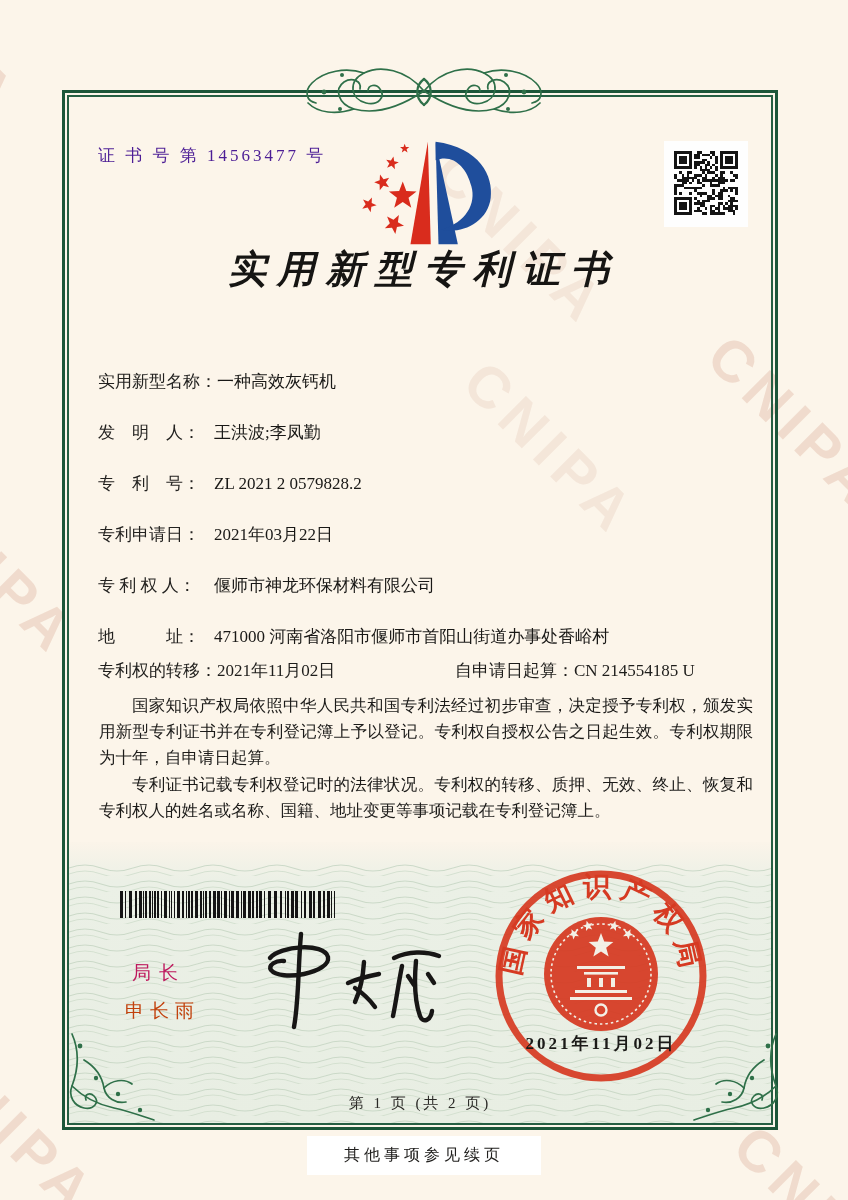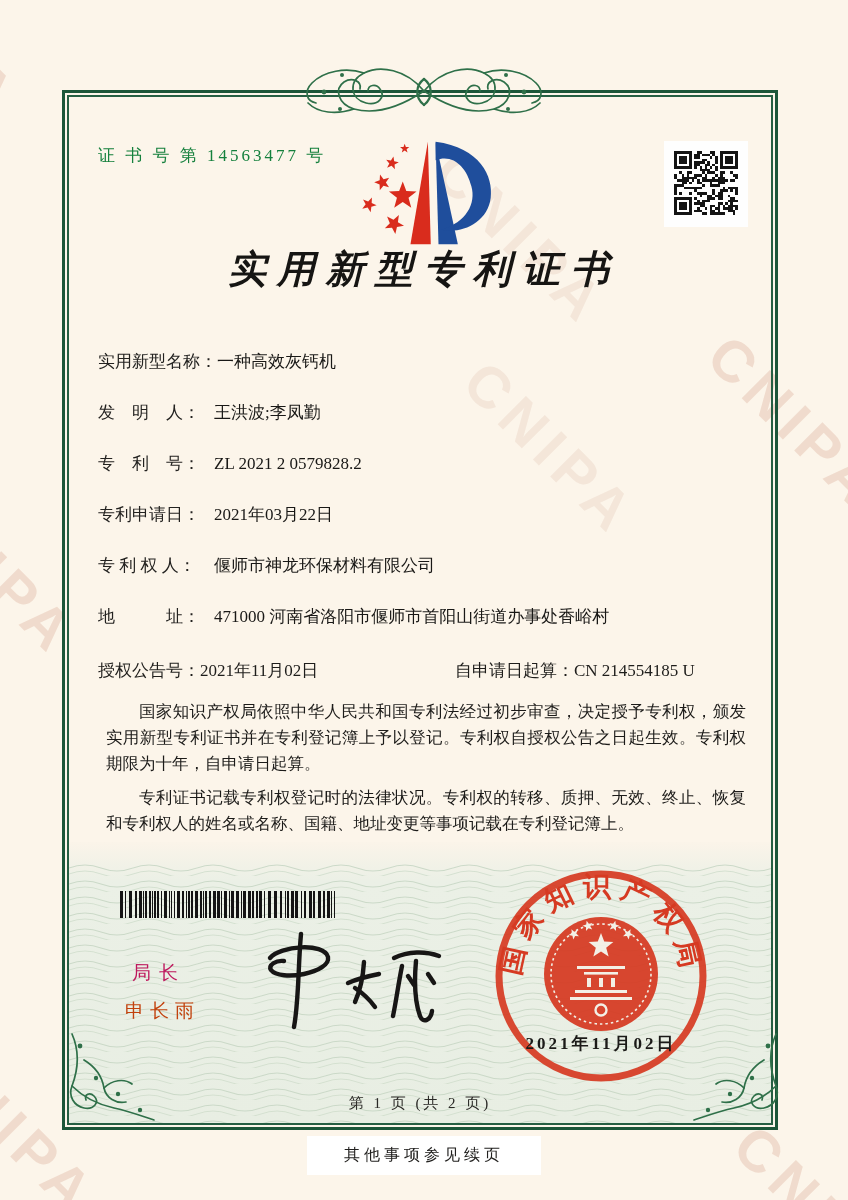--- a/index.html
+++ b/index.html
@@ -24,40 +24,40 @@
   .frame-inner{
     position:absolute;inset:2px;border:2px solid #265f43;
   }
   
   .band{
     position:absolute;left:69px;top:842px;width:702px;height:281px;
     background:linear-gradient(180deg,#fbf4e9 0%,#ebf0e6 14%,#e8eee3 100%);
   }
   .band svg{position:absolute;left:0;top:18px;width:100%;height:263px;opacity:.9;}
   .certno{
-    position:absolute;left:98px;top:144px;font-size:17px;letter-spacing:3px;color:#15803d;
+    position:absolute;left:98px;top:144px;font-size:17px;letter-spacing:3px;color:#4c1d95;
   }
   .logo{position:absolute;left:346px;top:136px;width:156px;height:116px;}
   .qrpad{position:absolute;left:664px;top:141px;width:84px;height:86px;background:#fefefe;}
   .qr{position:absolute;left:674px;top:151px;width:64px;height:64px;}
   .title{
     position:absolute;left:0;top:244px;width:100%;text-align:center;
     font-size:38px;font-weight:700;letter-spacing:11px;color:#161513;font-style:italic;
   }
   .fields{position:absolute;left:98px;top:350px;width:656px;font-size:17px;}
-  .field-row{height:17px;margin-bottom:34px;white-space:nowrap;}
+  .field-row{height:17px;margin-bottom:34px;white-space:nowrap;margin-top:20px;}
   .field-label{display:inline-block;min-width:116px;color:#232220;}
   .field-value{color:#191816;}
   .grant-row{position:absolute;left:98px;top:659px;width:656px;font-size:17px;white-space:nowrap;}
   .grant-no{position:absolute;left:357px;top:0;}
   .body-text{
     position:absolute;left:98px;top:692px;width:656px;
     font-size:16.5px;line-height:26px;text-align:justify;color:#1c1b19;
   }
-  .body-text p{margin:8px;text-indent:2em;font-family:Liberation Mono, monospace;}
+  .body-text p{margin:1px;text-indent:2em;}
   .barcode{position:absolute;left:120px;top:891px;width:218px;height:27px;}
   .sig-title{
     position:absolute;left:132px;top:960px;font-size:19px;letter-spacing:8px;color:#be185d;
     font-family:"Liberation Sans","DejaVu Sans",sans-serif;
   }
   .sig-name{
     position:absolute;left:125px;top:998px;font-size:19px;letter-spacing:6px;color:#c2410c;
     font-family:"Liberation Sans","DejaVu Sans",sans-serif;
   }
   .signature{position:absolute;left:238px;top:928px;width:205px;height:105px;}
@@ -497,21 +497,21 @@
     </div>
     <div class="field-row">
       <span class="field-label">专 利 权 人：</span><span class="field-value">偃师市神龙环保材料有限公司</span>
     </div>
     <div class="field-row">
       <span class="field-label">地　　　址：</span><span class="field-value">471000 河南省洛阳市偃师市首阳山街道办事处香峪村</span>
     </div>
   </div>
 
   <div class="grant-row">
-    <span>授权公告号：</span><span>2021年11月02日</span>
+    <span>专利权的转移：</span><span>2021年11月02日</span>
     <span class="grant-no">
       <span>自申请日起算：</span><span>CN 214554185 U</span>
     </span>
   </div>
 
   <div class="body-text">
     <p>国家知识产权局依照中华人民共和国专利法经过初步审查，决定授予专利权，颁发实用新型专利证书并在专利登记簿上予以登记。专利权自授权公告之日起生效。专利权期限为十年，自申请日起算。</p>
     <p>专利证书记载专利权登记时的法律状况。专利权的转移、质押、无效、终止、恢复和专利权人的姓名或名称、国籍、地址变更等事项记载在专利登记簿上。</p>
   </div>
 

